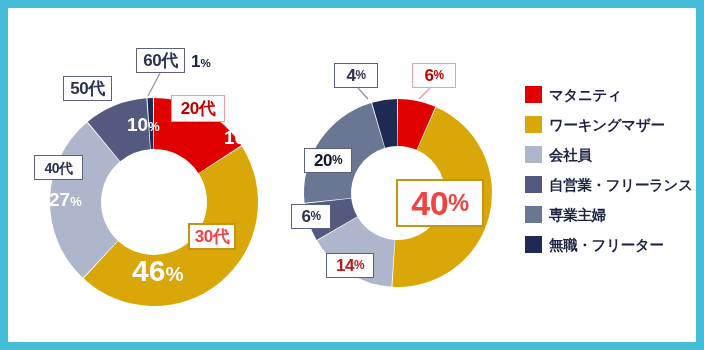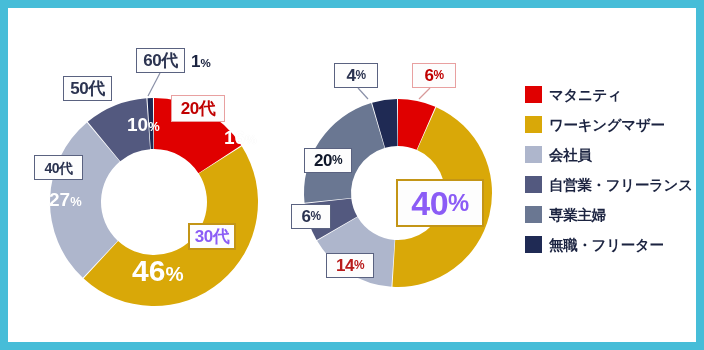--- a/index.html
+++ b/index.html
@@ -23,21 +23,21 @@
     background:#fdfdfd;
     border:1px solid #5a6280;
     color:#2b3350;
     font-weight:bold;
     line-height:1;
     display:flex;align-items:center;justify-content:center;
     white-space:nowrap;
     letter-spacing:-0.5px;
   }
   .lbl.red{border-color:#e8a0a0;color:#c00000;}
-  .lbl.gold{border:2px solid #c39516;color:#8b5cf6;}
+  .lbl.gold{border:2px solid #c39516;color:#ef4444;}
   .lbl small{font-size:70%;}
 
   
   .pct{
     position:absolute;
     font-weight:bold;
     color:#ffffff;
     line-height:1;
     white-space:nowrap;
     text-shadow:0 0 1px rgba(0,0,0,.06);

